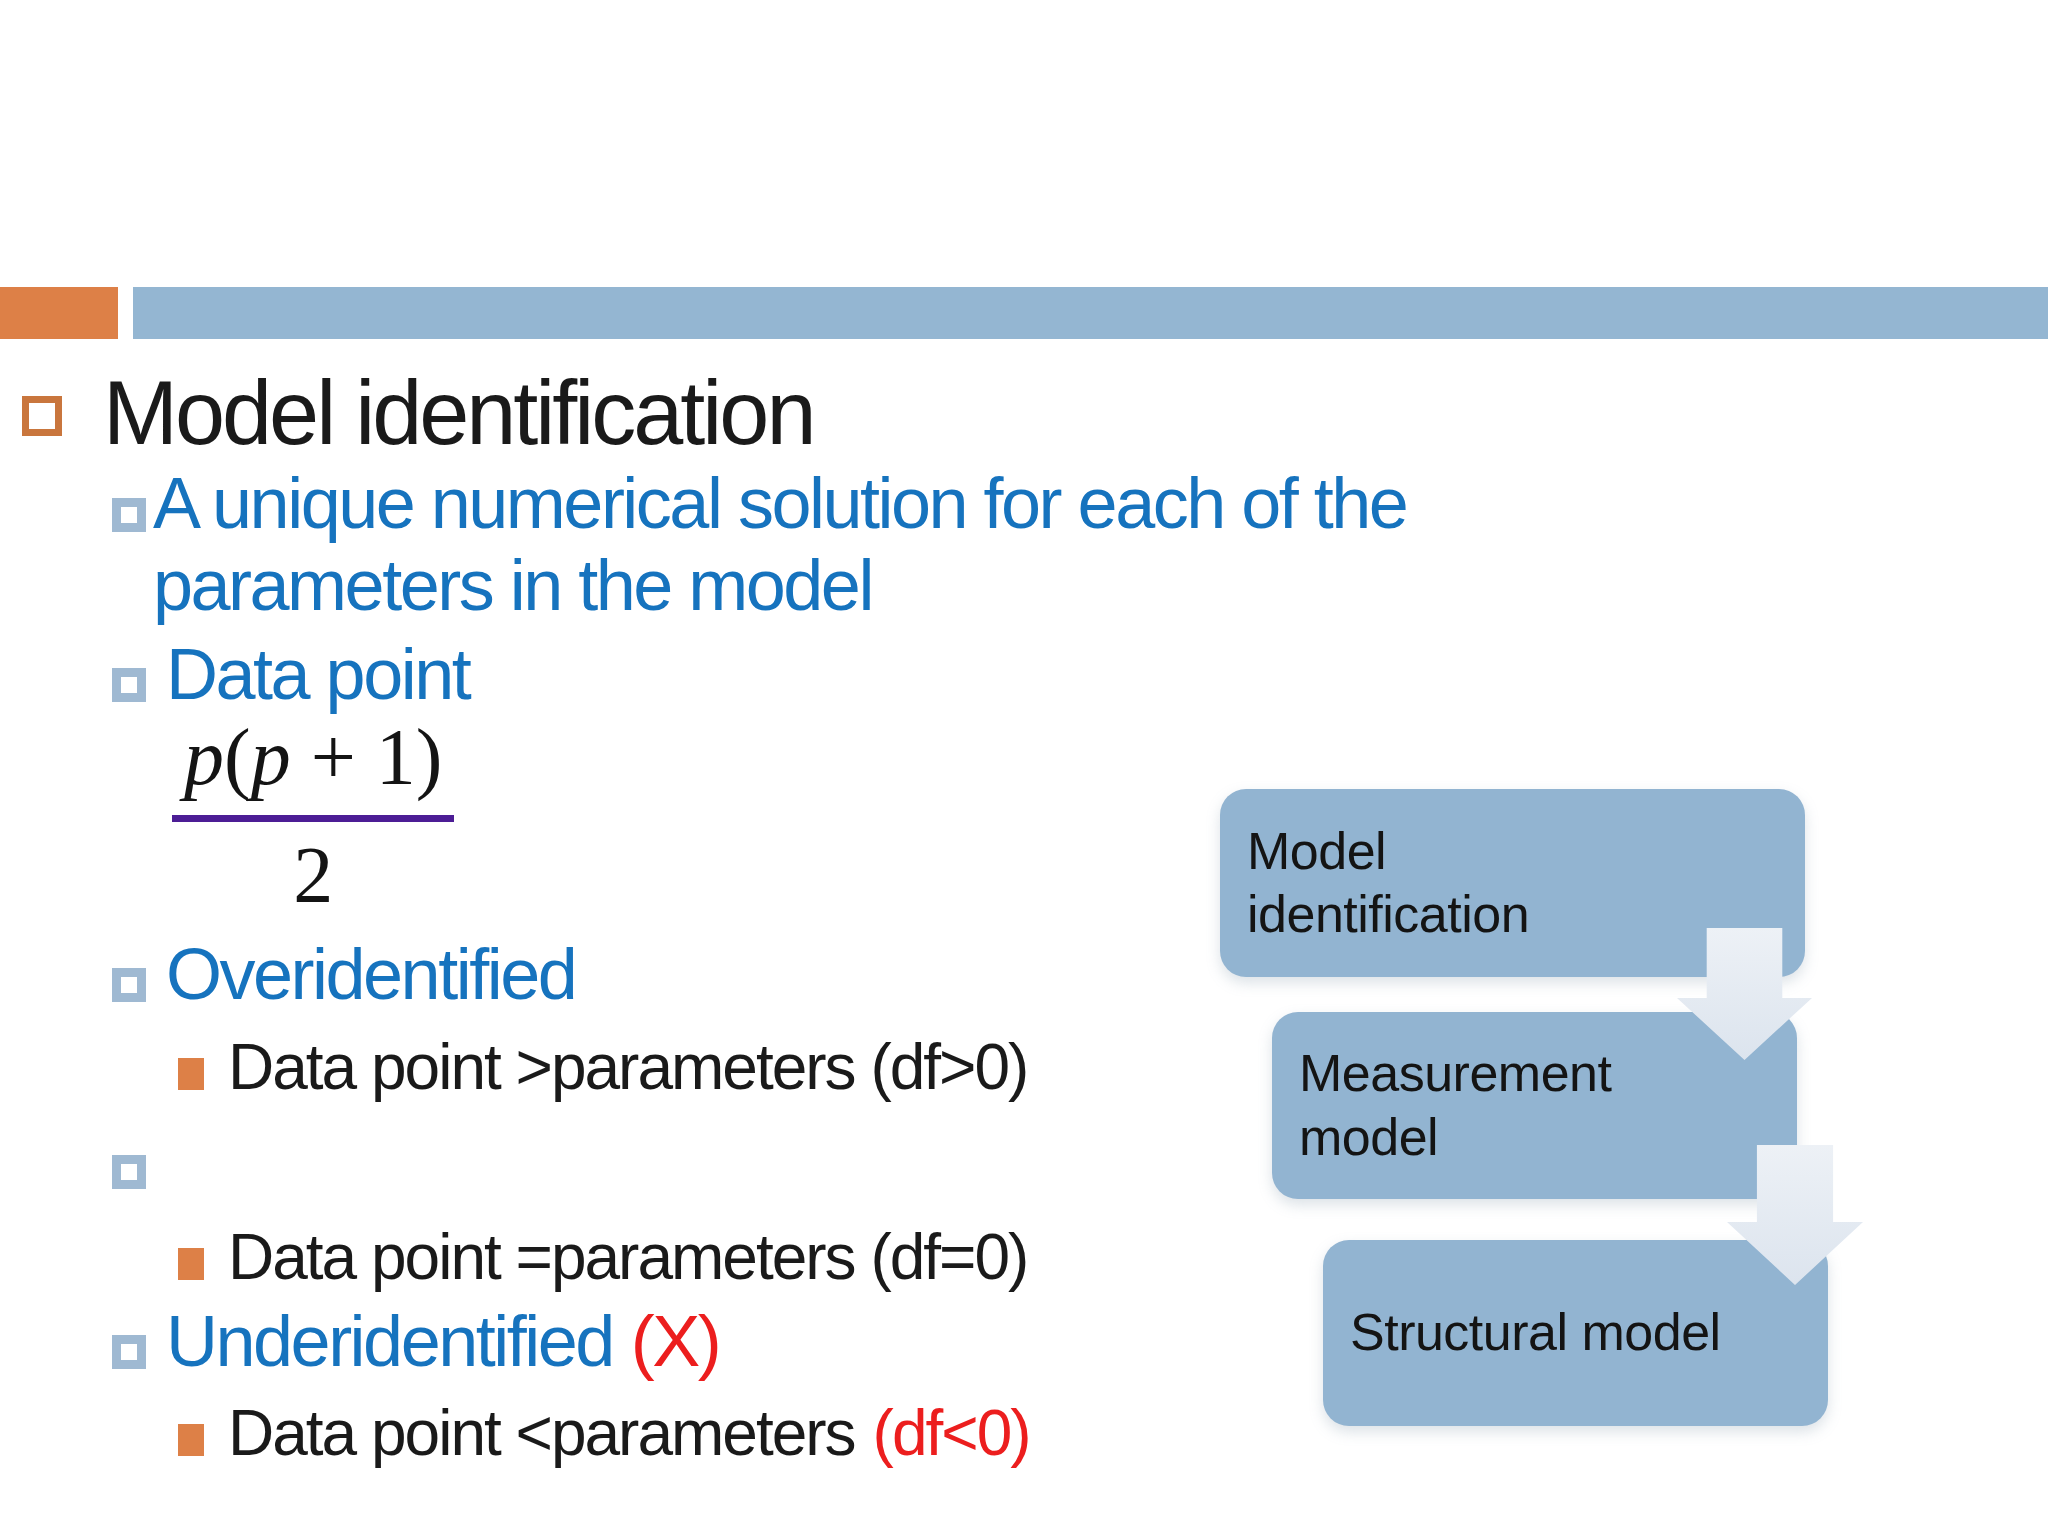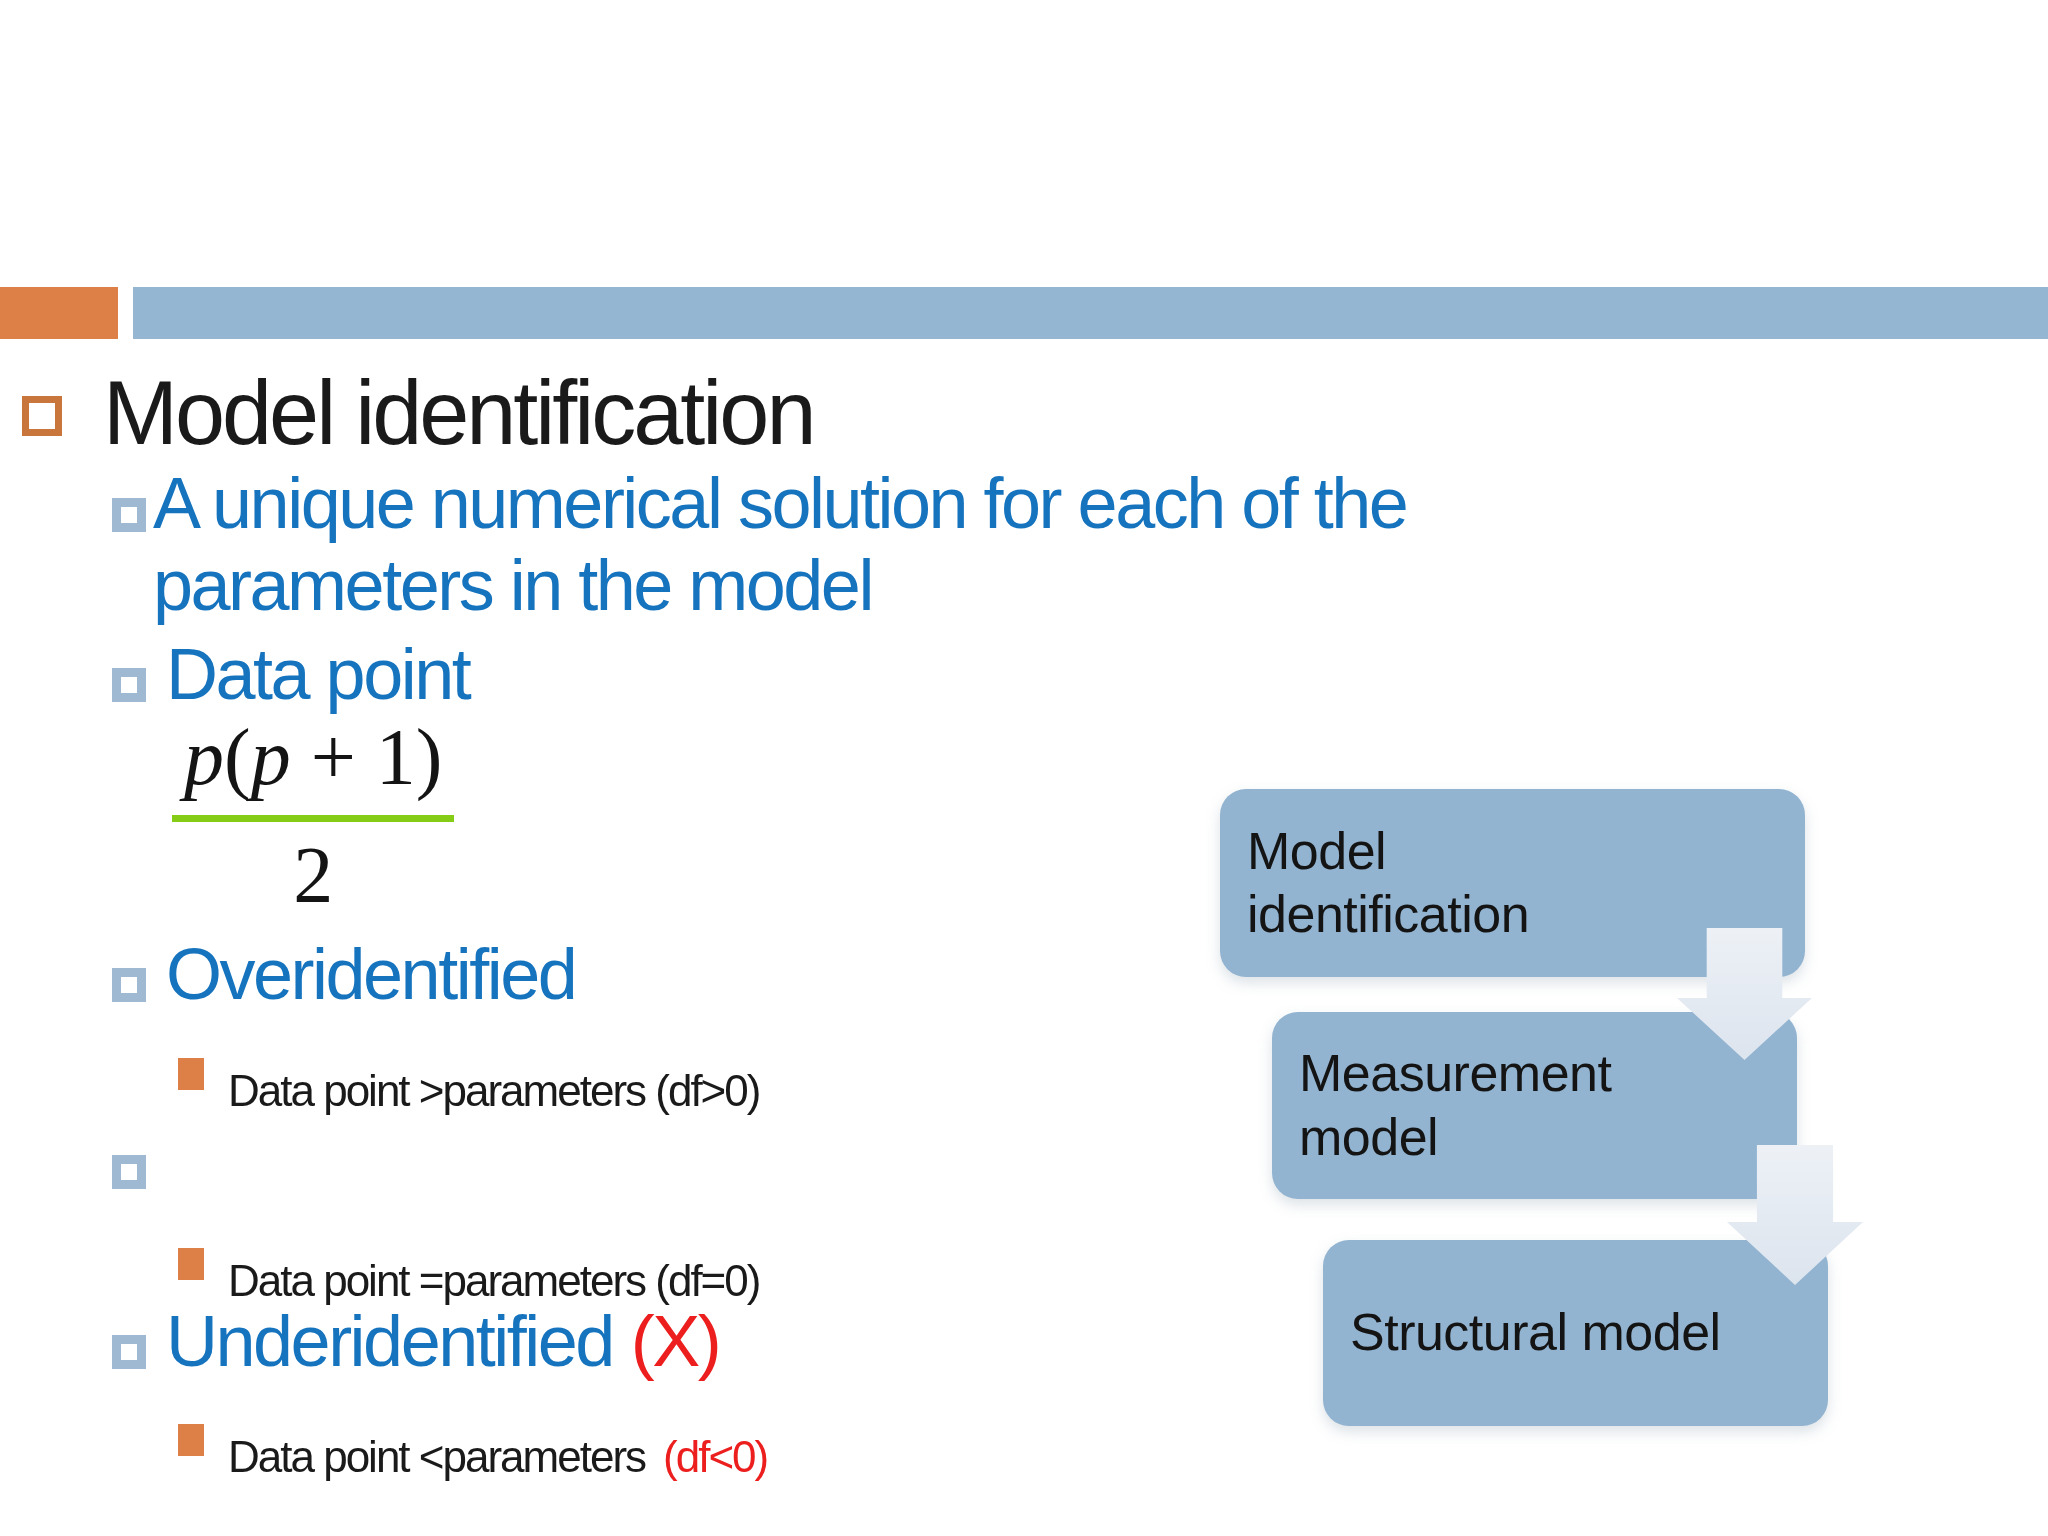--- a/index.html
+++ b/index.html
@@ -18,30 +18,30 @@
   
   .sq{position:absolute;background:#ffffff;box-sizing:border-box;}
   .sq.l1{width:40px;height:40px;border:7px solid #C9763D;}
   .sq.l2{width:34px;height:34px;border:9px solid #9FB9D2;}
   .sq.l3{width:26px;height:32px;background:#DD8047;border:none;}
 
   
   .txt{position:absolute;white-space:nowrap;}
   .t1{font-size:90px;letter-spacing:-3px;color:#1a1a1a;}
   .t2{font-size:72px;letter-spacing:-2.5px;color:#1673BE;line-height:82px;}
-  .t3{font-size:44px;letter-spacing:-2px;color:#1a1a1a;margin-top:36px;}
+  .t3{font-size:64px;letter-spacing:-2px;color:#1a1a1a;}
   .red{color:#EC1E1E;}
   .suffix{margin-left:18px;}
 
   
   .formula{
     position:absolute;left:172px;top:712px;text-align:center;
     font-family:"Liberation Serif",serif;font-size:80px;color:#141414;
   }
-  .formula .num{white-space:pre;padding:0 12px 12px 12px;border-bottom:7px solid #84cc16;}
+  .formula .num{white-space:pre;padding:0 12px 12px 12px;border-bottom:7px solid #4c1d95;}
   .formula .num .it{font-style:italic;}
   .formula .den{margin-top:8px;}
 
   
   .fbox{
     position:absolute;background:#92B4D1;border-radius:26px;display:flex;align-items:center;
     box-shadow:0 6px 14px rgba(130,150,170,0.28);z-index:1;
   }
   .fbox .lbl{
     padding-left:27px;width:390px;font-size:52px;line-height:1.22;color:#141414;

